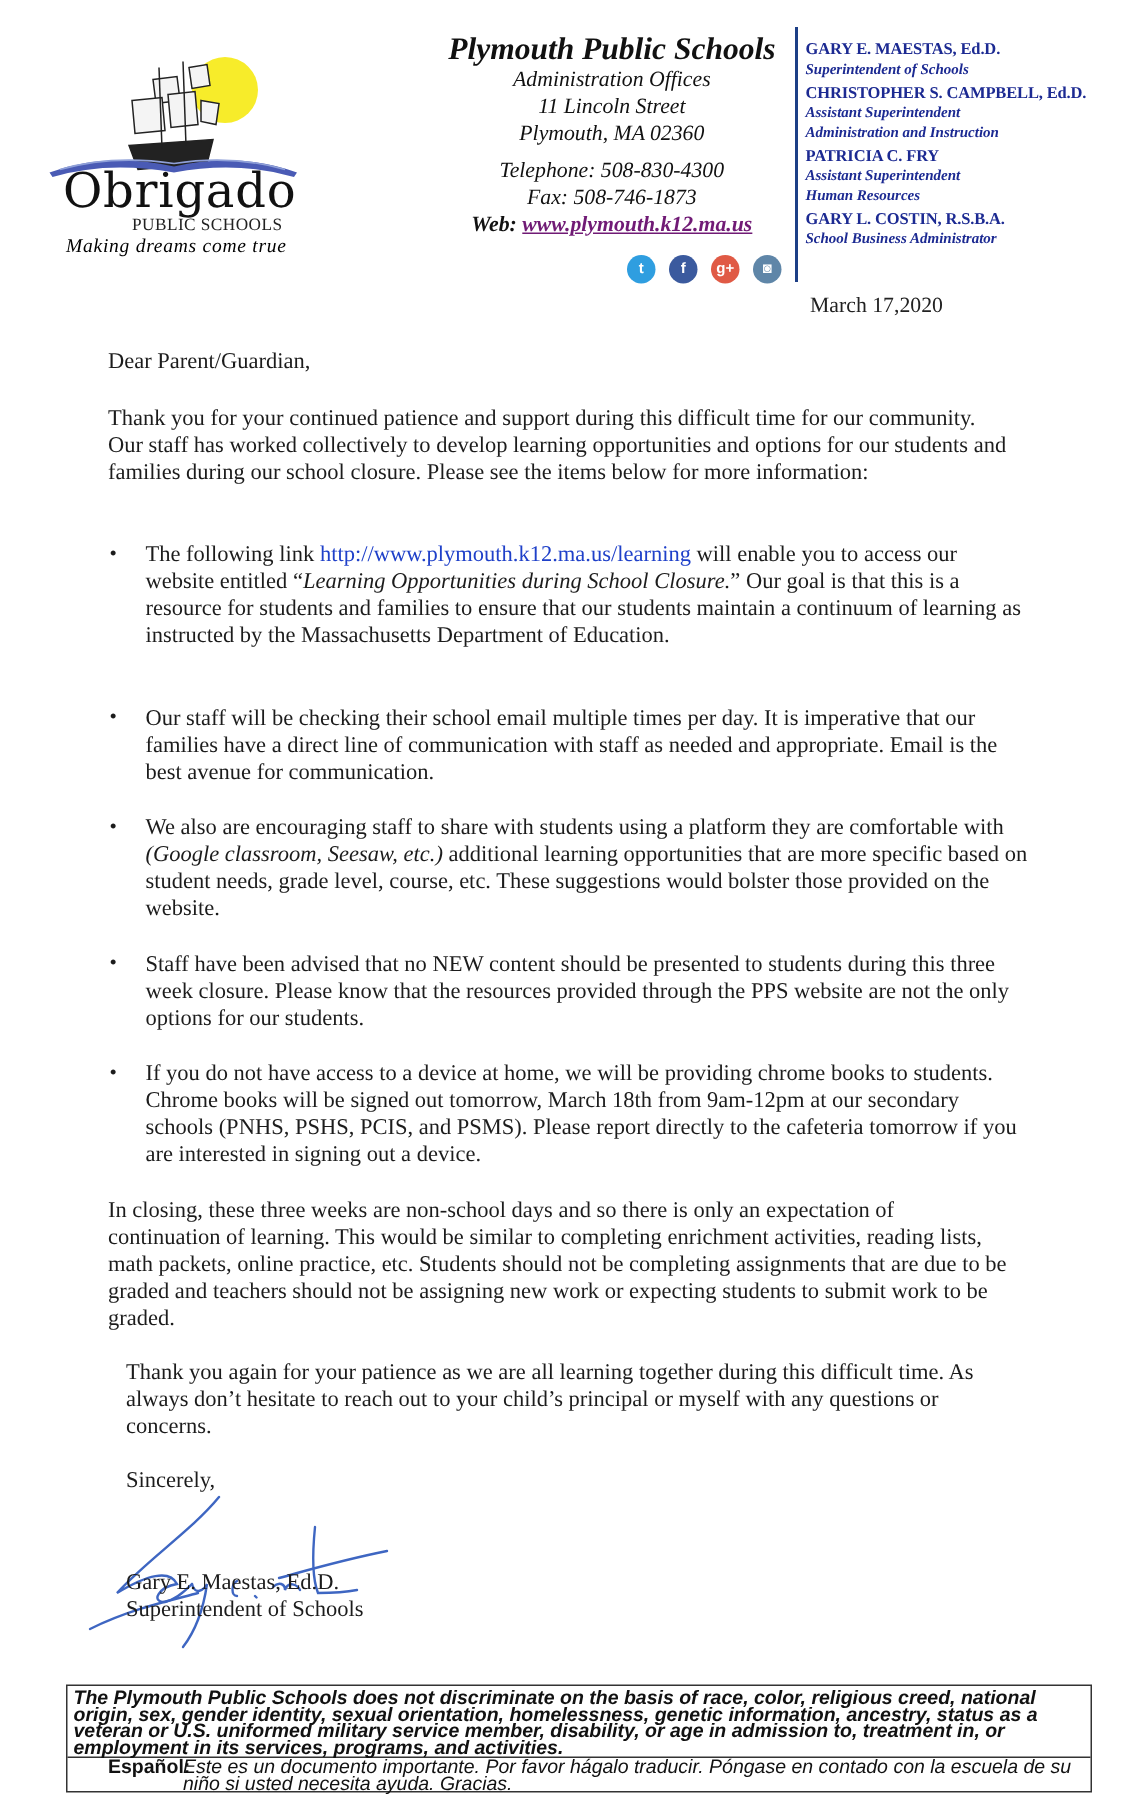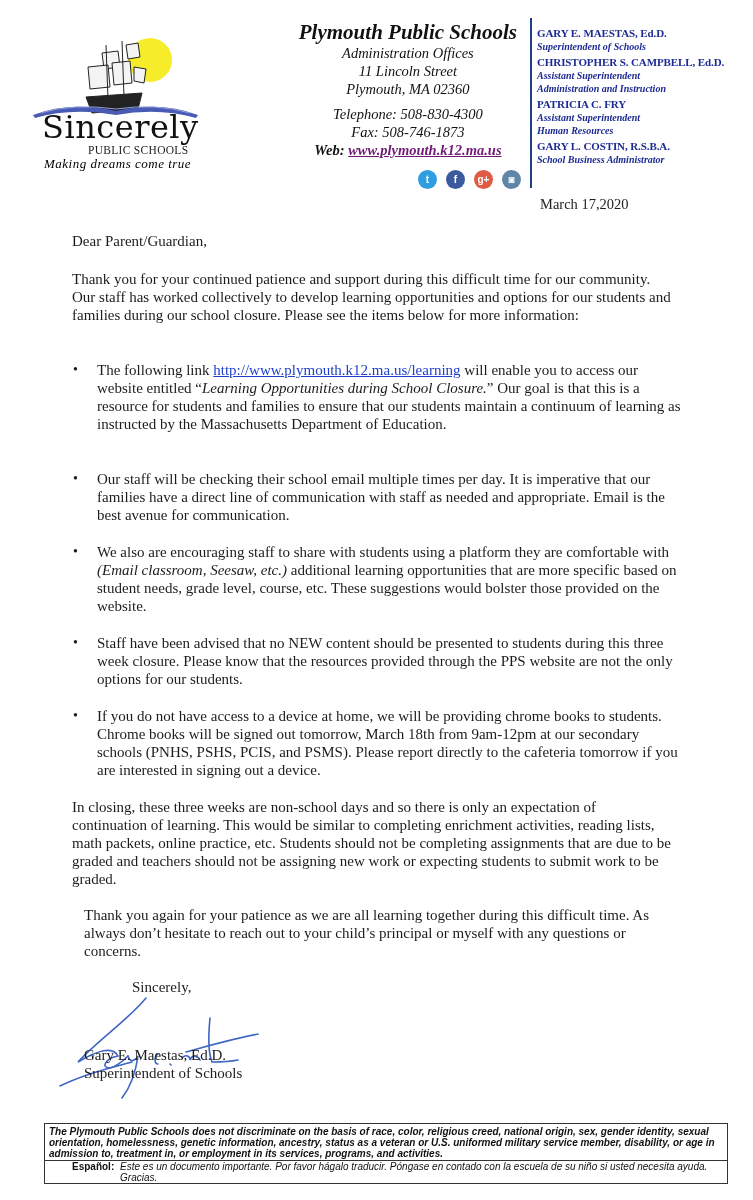--- a/index.html
+++ b/index.html
@@ -33,28 +33,28 @@
   .admins .title { font-size: 10px; font-style: italic; font-weight: bold; line-height: 13px; }
   .admins .block { margin-bottom: 3px; }
 
   .date { left: 540px; top: 196px; font-family: "Liberation Serif", serif; font-size: 14.5px; color: #222; }
 
   
   .body-text { font-family: "Liberation Serif", serif; font-size: 15px; line-height: 18px; color: #1c1c1c; }
   .p { left: 72px; width: 600px; }
   .bullet { left: 97px; width: 590px; }
   .bullet-dot { position: absolute; left: -24px; top: 0; font-size: 14px; }
-  .bullet a { color: #1f40c9; text-decoration: underline; }
+  .bullet a { color: #1f40c9; }
   .bullet em, .p em { font-style: italic; }
 
   
   .sig { left: 58px; top: 990px; width: 220px; height: 110px; }
 
   
-  .footer { left: 44px; top: 1123px; width: 682px; border: 1px solid #333; font-family: "Liberation Sans", sans-serif; font-size: 10px; color: #111; }
+  .footer { left: 44px; top: 1123px; width: 682px; border: 1px solid #333; font-family: "Liberation Sans", sans-serif; font-size: 13px; color: #111; }
   .footer .notice { padding: 2px 4px 1px 4px; font-style: italic; font-weight: bold; line-height: 11px; border-bottom: 1px solid #333; }
   .footer .row { display: flex; border-bottom: 1px solid #333; line-height: 11px; padding: 0 4px; }
   .footer .row:last-child { border-bottom: none; }
   .footer .lang { width: 50px; font-weight: bold; font-style: normal; margin-left: 23px; }
   .footer .msg { font-style: italic; }
 </style>
 </head>
 <body>
 
 <svg class="abs logo" viewBox="0 0 170 140">
@@ -67,21 +67,21 @@
     <path d="M96 10 L108 8 L110 22 L98 24 Z"></path>
     <path d="M104 32 L116 34 L114 48 L104 46 Z"></path>
     <path d="M56 62 L112 58 L108 74 L62 78 Z" fill="#222"></path>
     <line x1="76" y1="10" x2="78" y2="64"></line>
     <line x1="92" y1="6" x2="94" y2="62"></line>
   </g>
 
   <path d="M3 80 Q40 66 86 76 Q130 66 168 80 L166 83 Q128 72 86 80 Q42 72 5 83 Z" fill="#4a5bb5"></path>
   <path d="M10 78 Q45 68 86 74 Q125 68 160 78" fill="none" stroke="#8fa0d8" stroke-width="1"></path>
 </svg>
-<div class="abs logo-word">Sincerely</div>
+<div class="abs logo-word">Obrigado</div>
 <div class="abs logo-sub">PUBLIC SCHOOLS</div>
 <div class="abs logo-tag">Making dreams come true</div>
 
 <div class="abs addr">
   <div class="org">Plymouth Public Schools</div>
   <div class="line">Administration Offices</div>
   <div class="line">11 Lincoln Street</div>
   <div class="line">Plymouth, MA 02360</div>
   <div class="gap"></div>
   <div class="line">
@@ -139,38 +139,38 @@
   <span>The following link </span><a>http://www.plymouth.k12.ma.us/learning</a><span> will enable you to access our website entitled “</span><em>Learning Opportunities during School Closure.</em><span>”  Our goal is that this is a resource for students and families to ensure that our students maintain a continuum of learning as instructed by the Massachusetts Department of Education.</span>
 </div>
 
 <div class="abs body-text bullet" style="top:470px;">
   <span class="bullet-dot">•</span>
   <span>Our staff will be checking their school email multiple times per day.  It is imperative that our families have a direct line of communication with staff as needed and appropriate. Email is the best avenue for communication.</span>
 </div>
 
 <div class="abs body-text bullet" style="top:543px;">
   <span class="bullet-dot">•</span>
-  <span>We also are encouraging staff to share with students using a platform they are comfortable with </span><em>(Email classroom, Seesaw, etc.)</em><span> additional learning opportunities that are more specific based on student needs, grade level, course, etc.  These suggestions would bolster those provided on the website.</span>
+  <span>We also are encouraging staff to share with students using a platform they are comfortable with </span><em>(Google classroom, Seesaw, etc.)</em><span> additional learning opportunities that are more specific based on student needs, grade level, course, etc.  These suggestions would bolster those provided on the website.</span>
 </div>
 
 <div class="abs body-text bullet" style="top:634px;">
   <span class="bullet-dot">•</span>
   <span> Staff have been advised that no NEW content should be presented to students during this three week closure.  Please know that the resources provided through the PPS website are not the only options for our students.</span>
 </div>
 
 <div class="abs body-text bullet" style="top:707px;">
   <span class="bullet-dot">•</span>
   <span>If you do not have access to a device at home, we will be providing chrome books to students.  Chrome books will be signed out tomorrow, March 18th from 9am-12pm at our secondary schools (PNHS, PSHS, PCIS, and PSMS).  Please report directly to the cafeteria tomorrow if you are interested in signing out a device.</span>
 </div>
 
 <div class="abs body-text p" style="top:798px;">In closing, these three weeks are non-school days and so there is only an expectation of continuation of learning.  This would be similar to completing enrichment activities, reading lists, math packets, online practice, etc.  Students should not be completing assignments that are due to be graded and teachers should not be assigning new work or expecting students to submit work to be graded.</div>
 
 <div class="abs body-text" style="top:906px; left:84px; width:600px;">Thank you again for your patience as we are all learning together during this difficult time.  As always don’t hesitate to reach out to your child’s principal or myself with any questions or concerns.</div>
 
-<div class="abs body-text" style="top:978px; left:84px;margin-left:48px;">Sincerely,</div>
+<div class="abs body-text" style="top:978px; left:84px;">Sincerely,</div>
 
 <svg class="abs sig" viewBox="0 0 220 110">
   <g fill="none" stroke="#3e66c2" stroke-width="1.6" stroke-linecap="round">
     <path d="M88 8 C70 30 40 50 20 72 C40 60 55 56 60 66 C48 68 42 78 52 78 C60 76 66 70 70 66"></path>
     <path d="M70 66 C72 74 78 70 80 66 C78 80 74 95 64 108"></path>
     <path d="M2 96 C30 82 60 76 74 72"></path>
     <path d="M100 64 C96 66 96 74 100 74"></path>
     <path d="M112 74 L113 75"></path>
     <path d="M124 68 C128 64 132 66 132 70 C134 64 140 66 142 70"></path>
     <path d="M152 28 C150 48 150 62 154 72 C162 72 170 72 180 70"></path>

